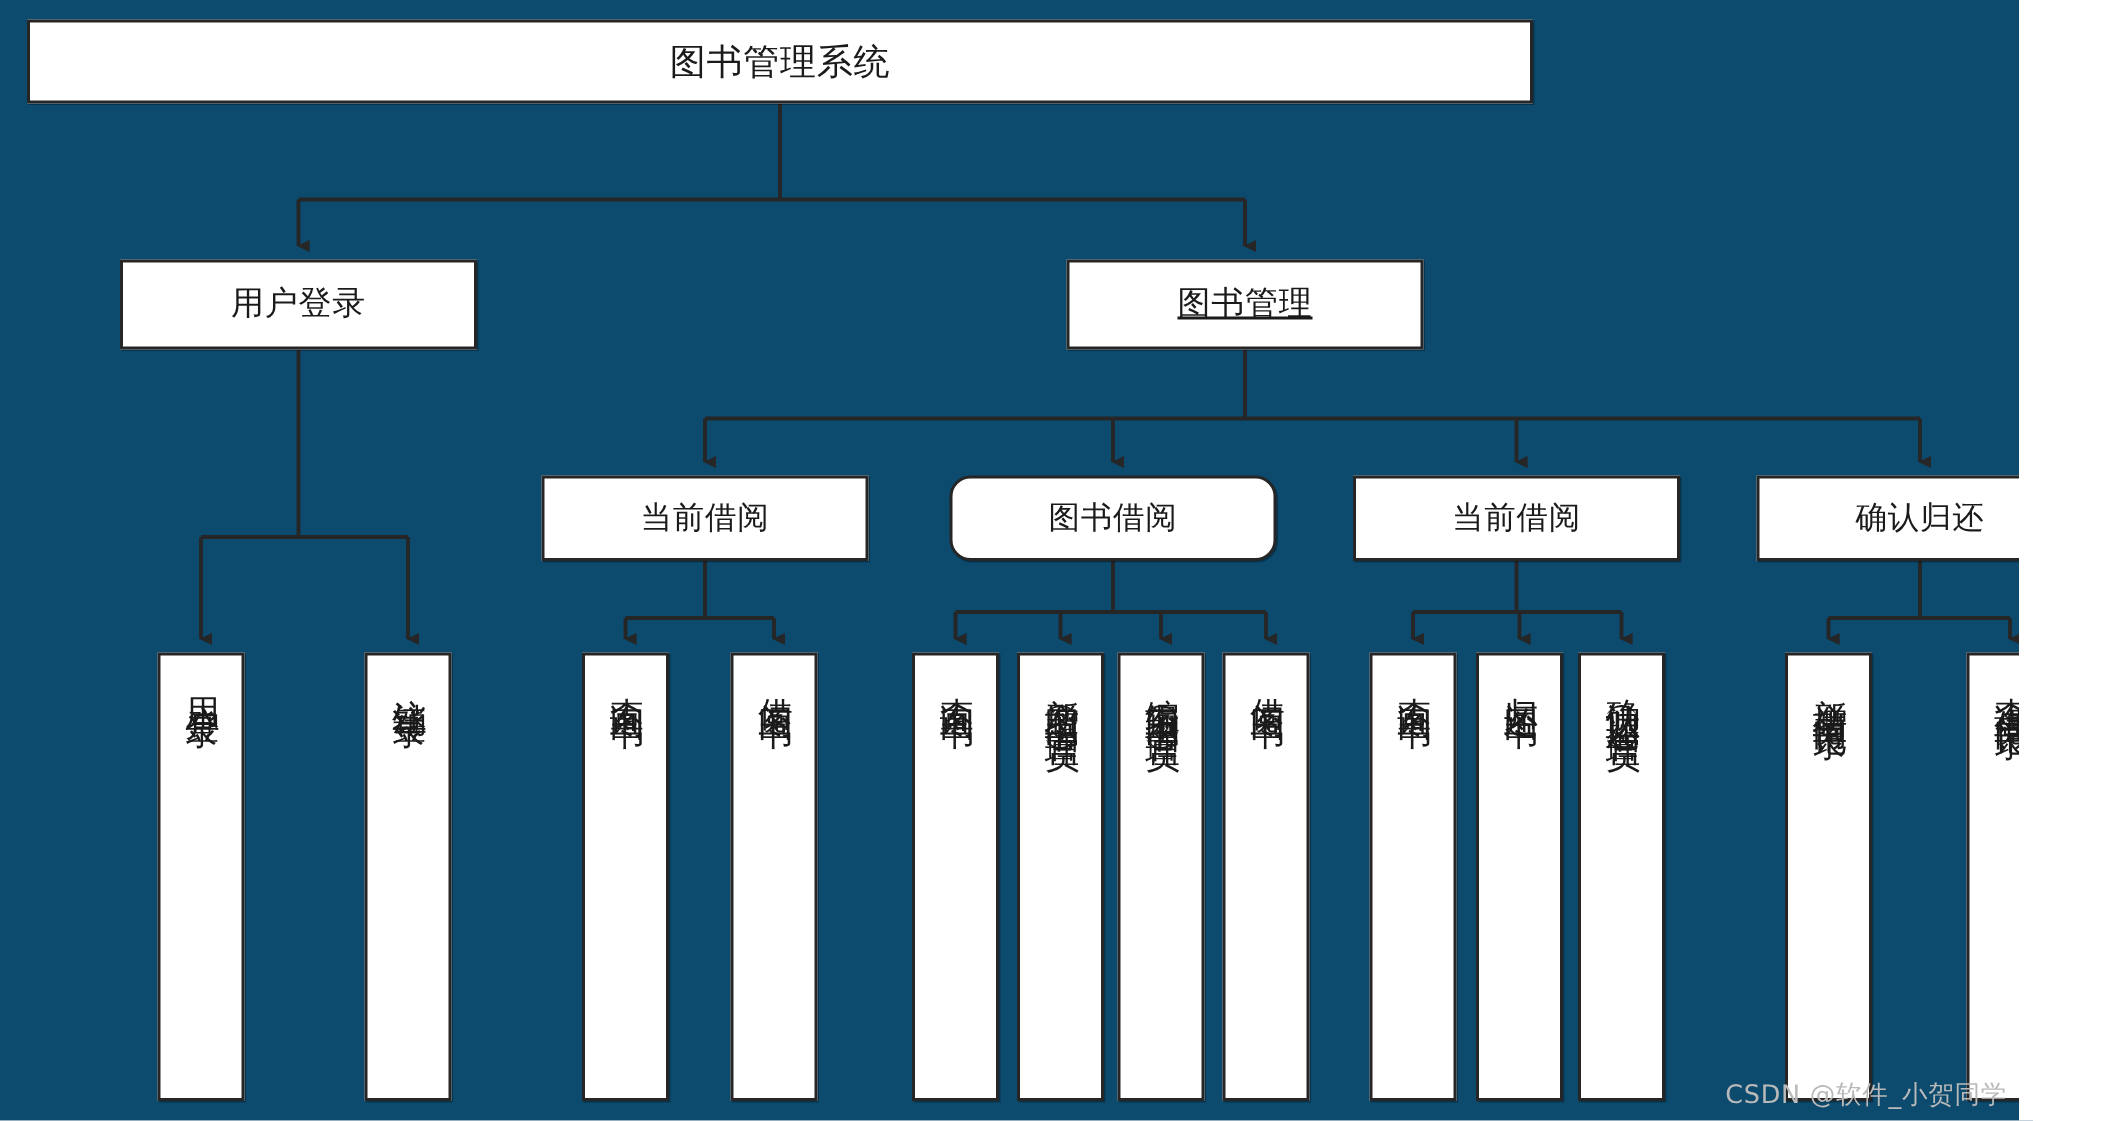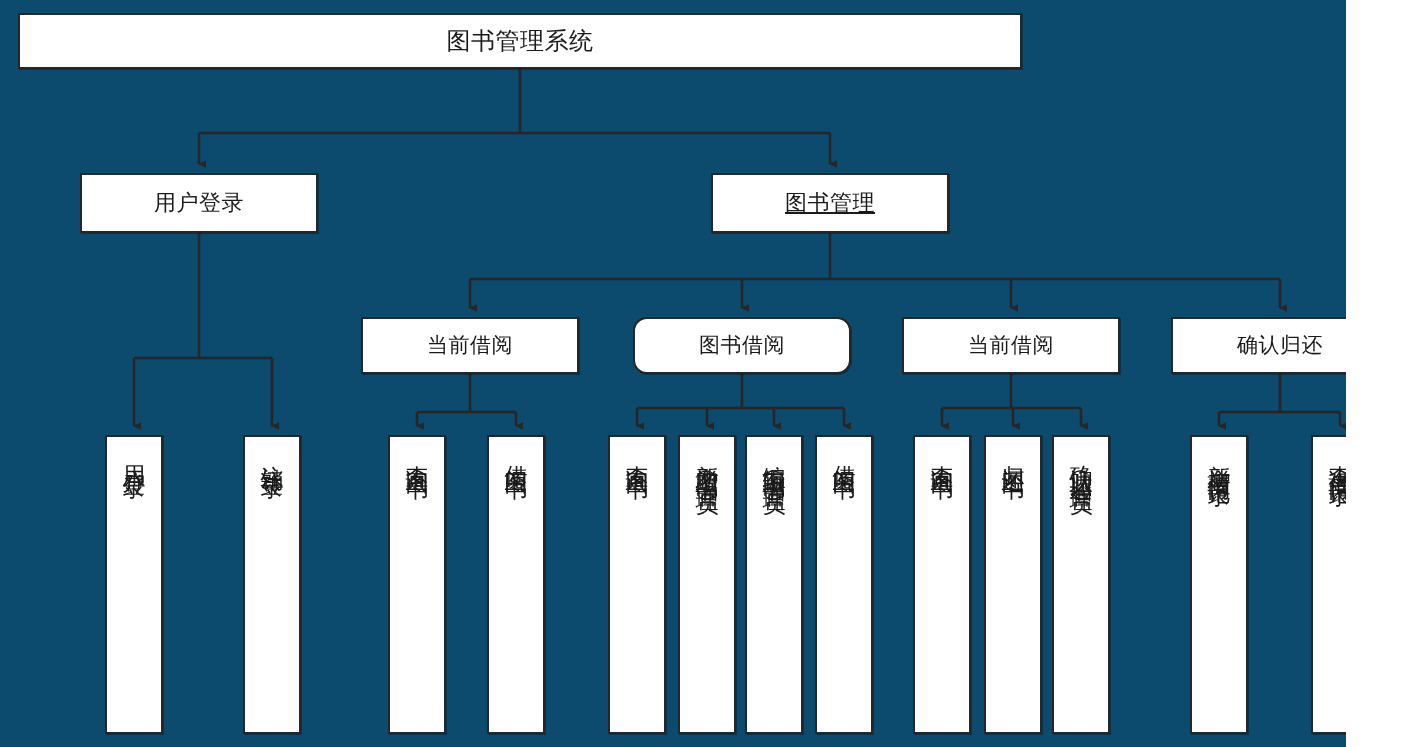--- a/index.html
+++ b/index.html
@@ -181,13 +181,14 @@
         <span class="node-label">确认归还（管理员）</span>
       </div>
       <div class="node leaf" style="left: 1190px; top: 435px; width: 58px; height: 299px;">
         <span class="node-label">新增借阅记录</span>
       </div>
       <div class="node leaf" style="left: 1311px; top: 435px; width: 58px; height: 299px;">
         <span class="node-label">查询借阅记录</span>
       </div>
     </div>
 
+  <div id="watermark">CSDN @软件_小贺同学</div>
 </div>
 
 </body></html>

